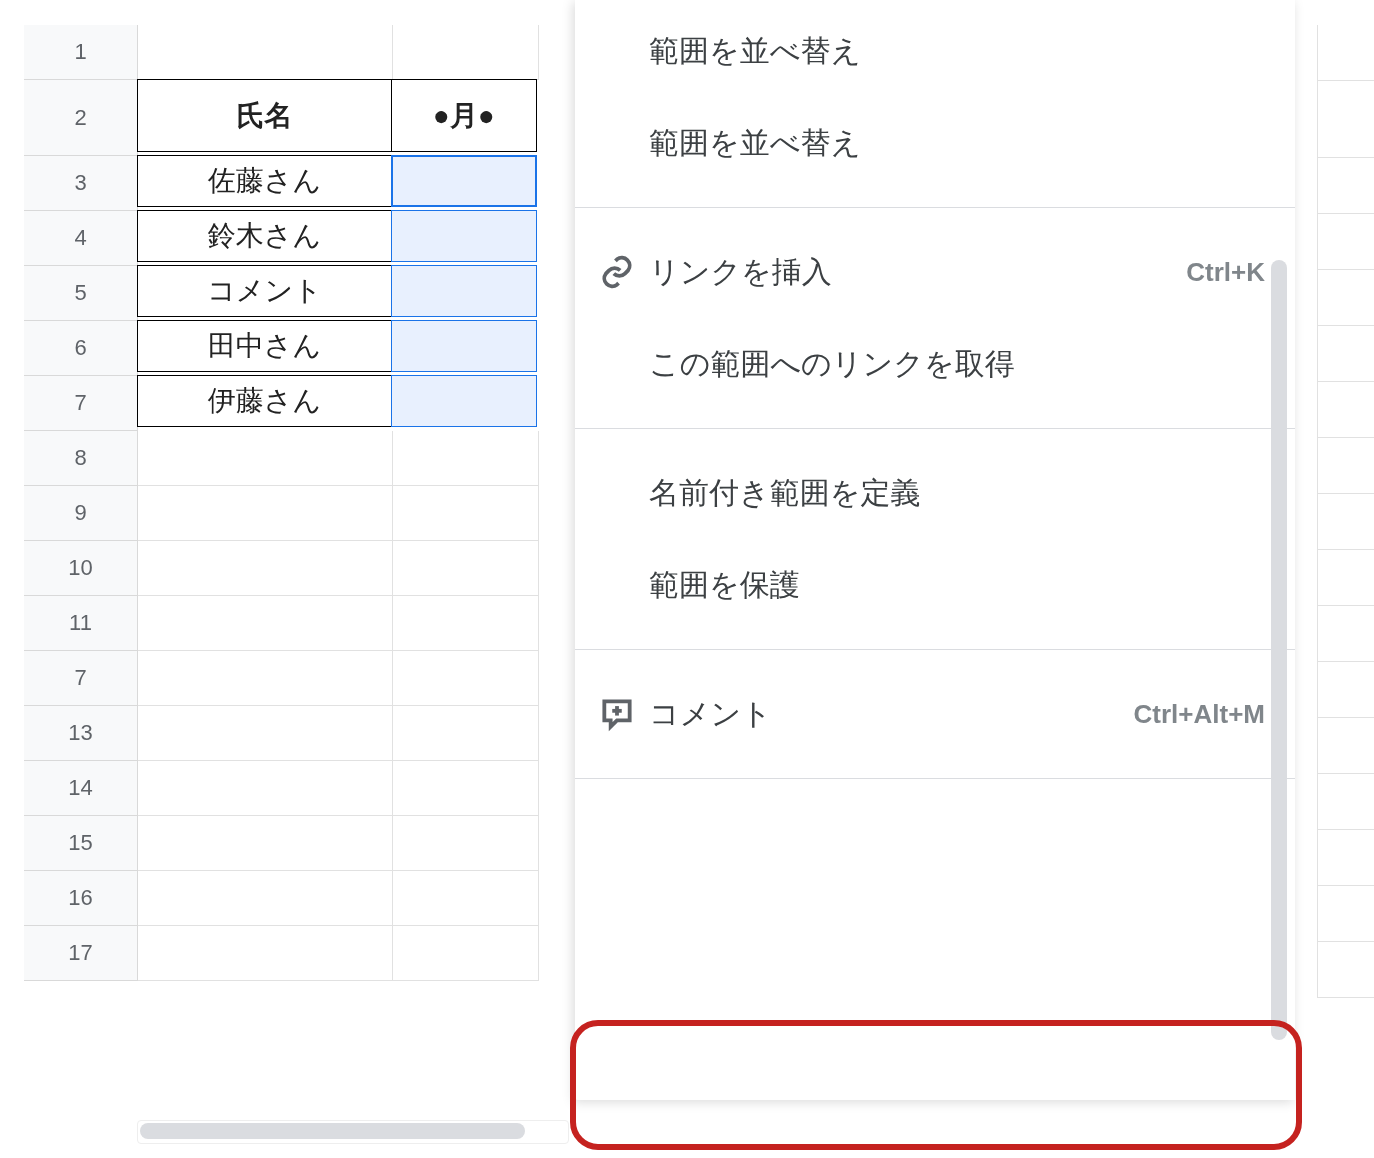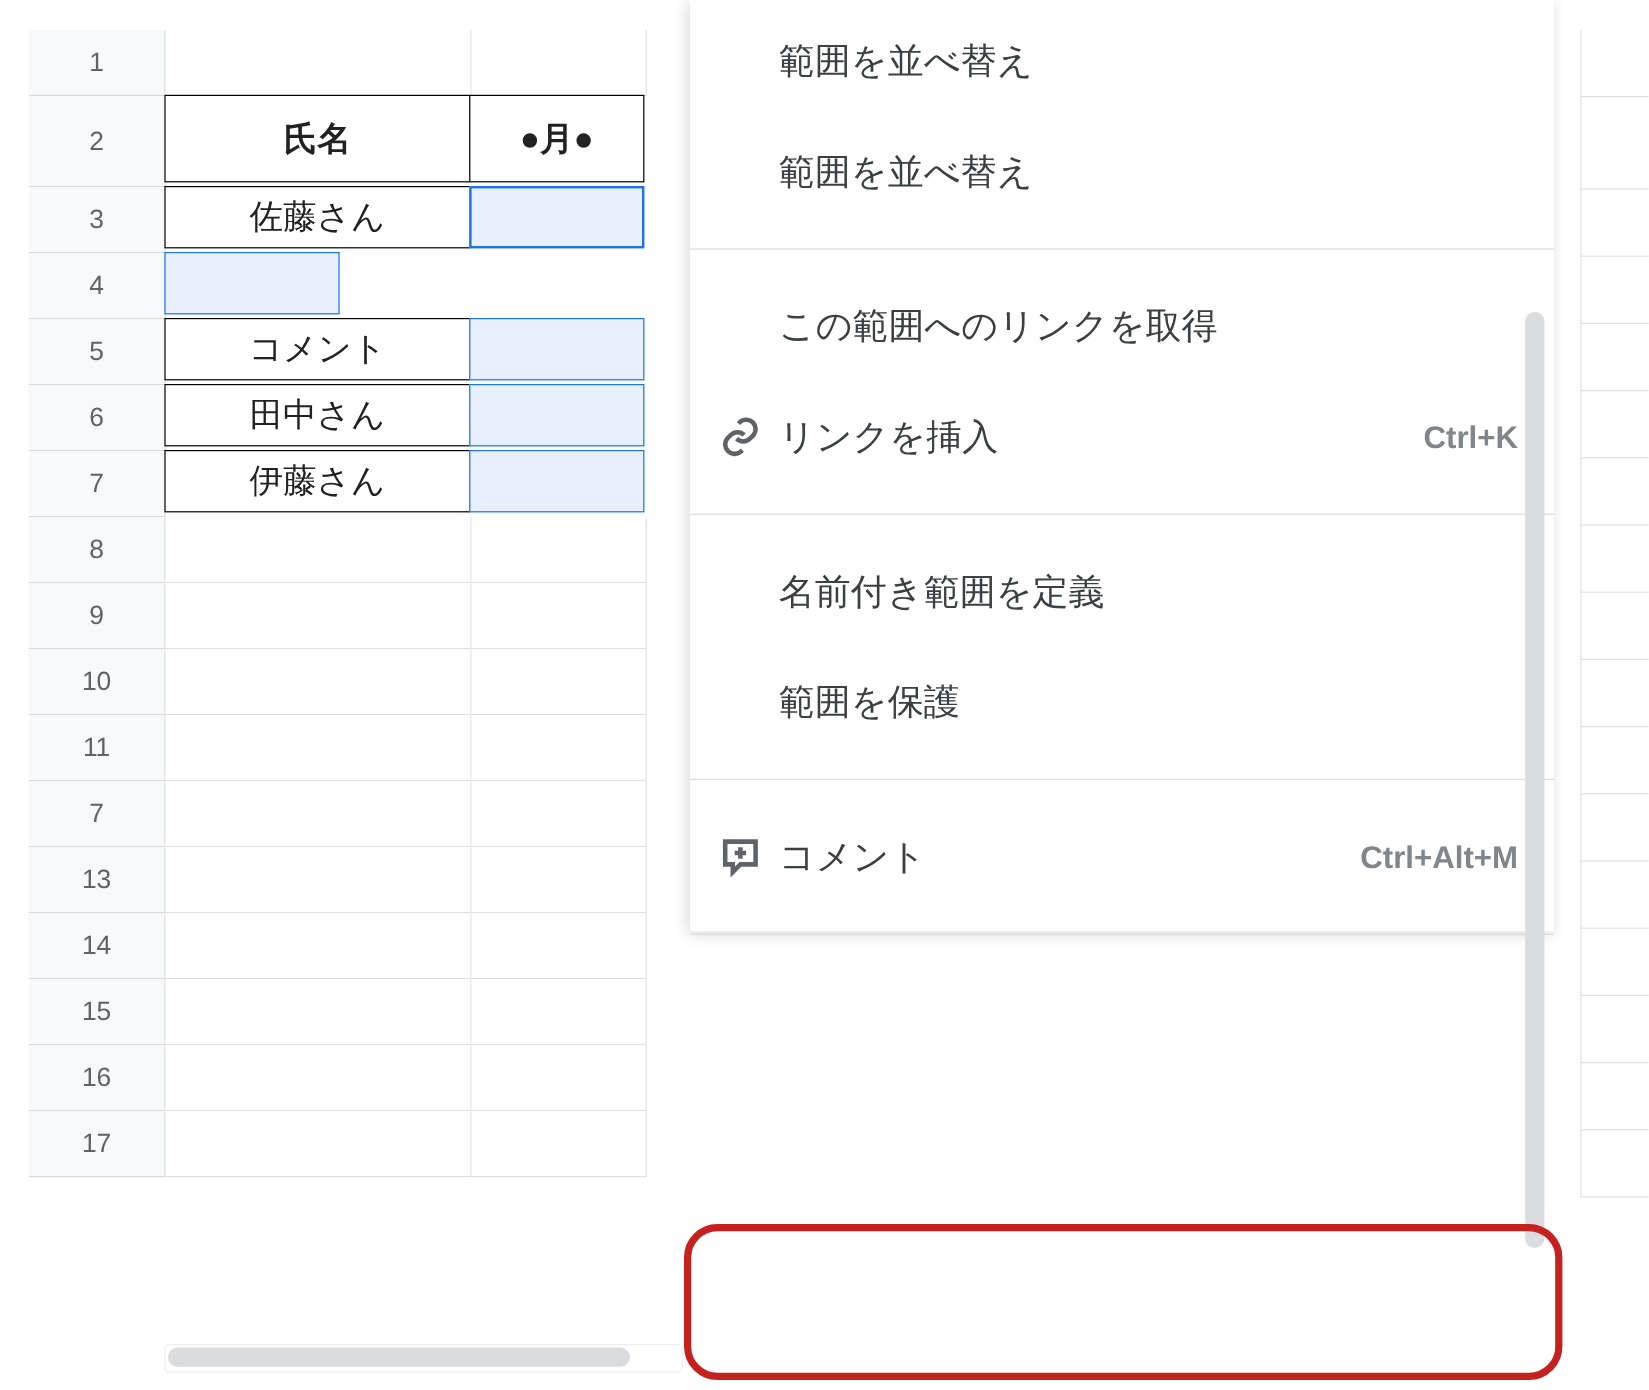--- a/index.html
+++ b/index.html
@@ -20,21 +20,21 @@
   .tbl .cell{border:1px solid #000;margin:-1px 0 4px -1px}
   .tbl .cell.colB.sel{background:#e8f0fe;border:1px solid #1a73e8}
   .tbl .cell.colB.sel.first{border:2px solid #1a73e8}
   .headrow .cell{font-weight:700}
 
   
   .hscroll{position:absolute;left:137px;bottom:14px;width:430px;height:22px;border:1px solid #eee;border-radius:4px;background:#fff}
   .hscroll .thumb{position:absolute;left:2px;top:2px;width:385px;height:16px;background:#dadce0;border-radius:8px}
 
   
-  .menu{position:absolute;left:575px;top:0;width:720px;height:776px;background:#fff;
+  .menu{position:absolute;left:575px;top:0;width:720px;height:1100px;background:#fff;
         box-shadow:-2px 2px 12px rgba(0,0,0,.15);border-radius:0 0 0 3px;padding-top:5px;box-sizing:border-box}
   .menu .item{display:flex;align-items:center;height:92px;padding:0 30px 0 74px;font-size:30px;color:#3c4043;cursor:pointer;position:relative}
   .menu .item .shortcut{margin-left:auto;color:#80868b;font-size:26px;font-weight:600}
   .menu .item.hover{background:#f1f3f4}
   .menu .sep{height:0;border-top:1px solid #dadce0;margin:18px 0}
   .menu .icon{position:absolute;left:22px;width:40px;height:40px;display:flex;align-items:center;justify-content:center}
   .menu .icon svg{width:38px;height:38px;stroke:#5f6368;fill:none;stroke-width:2.4}
 
   .callout{position:absolute;left:570px;top:1020px;width:720px;height:118px;border:6px solid #c5221f;border-radius:28px;pointer-events:none}
 
@@ -69,20 +69,21 @@
     </div>
       </div>
 
     <div class="row tbl">
       <div class="rowhdr">3</div>
       <div class="cell colA">佐藤さん</div>
       <div class="cell colB sel first"></div>
     </div>
     <div class="row tbl">
       <div class="rowhdr">4</div>
+      <div class="cell colA">鈴木さん</div>
       <div class="cell colB sel"></div>
     </div>
     <div class="row tbl">
       <div class="rowhdr">5</div>
       <div class="cell colA">コメント</div>
       <div class="cell colB sel"></div>
     </div>
     <div class="row tbl">
       <div class="rowhdr">6</div>
       <div class="cell colA">田中さん</div>
@@ -175,32 +176,32 @@
 
     <div class="item">
       <span>範囲を並べ替え</span>
     </div>
     <div class="item">
       <span>範囲を並べ替え</span>
     </div>
 
     <div class="sep"></div>
 
-    <div class="item">
-      <span>この範囲へのリンクを取得</span>
-    </div>
     <div class="item">
       <span class="icon">
         <svg viewBox="0 0 24 24">
             <path d="M10 13a5 5 0 0 0 7 0l2-2a5 5 0 0 0-7-7l-1 1"></path>
             <path d="M14 11a5 5 0 0 0-7 0l-2 2a5 5 0 0 0 7 7l1-1"></path>
           </svg>
       </span>
       <span>リンクを挿入</span>
       <span class="shortcut">Ctrl+K</span>
+    </div>
+    <div class="item">
+      <span>この範囲へのリンクを取得</span>
     </div>
 
     <div class="sep"></div>
 
     <div class="item">
       <span>名前付き範囲を定義</span>
     </div>
     <div class="item">
       <span>範囲を保護</span>
     </div>

